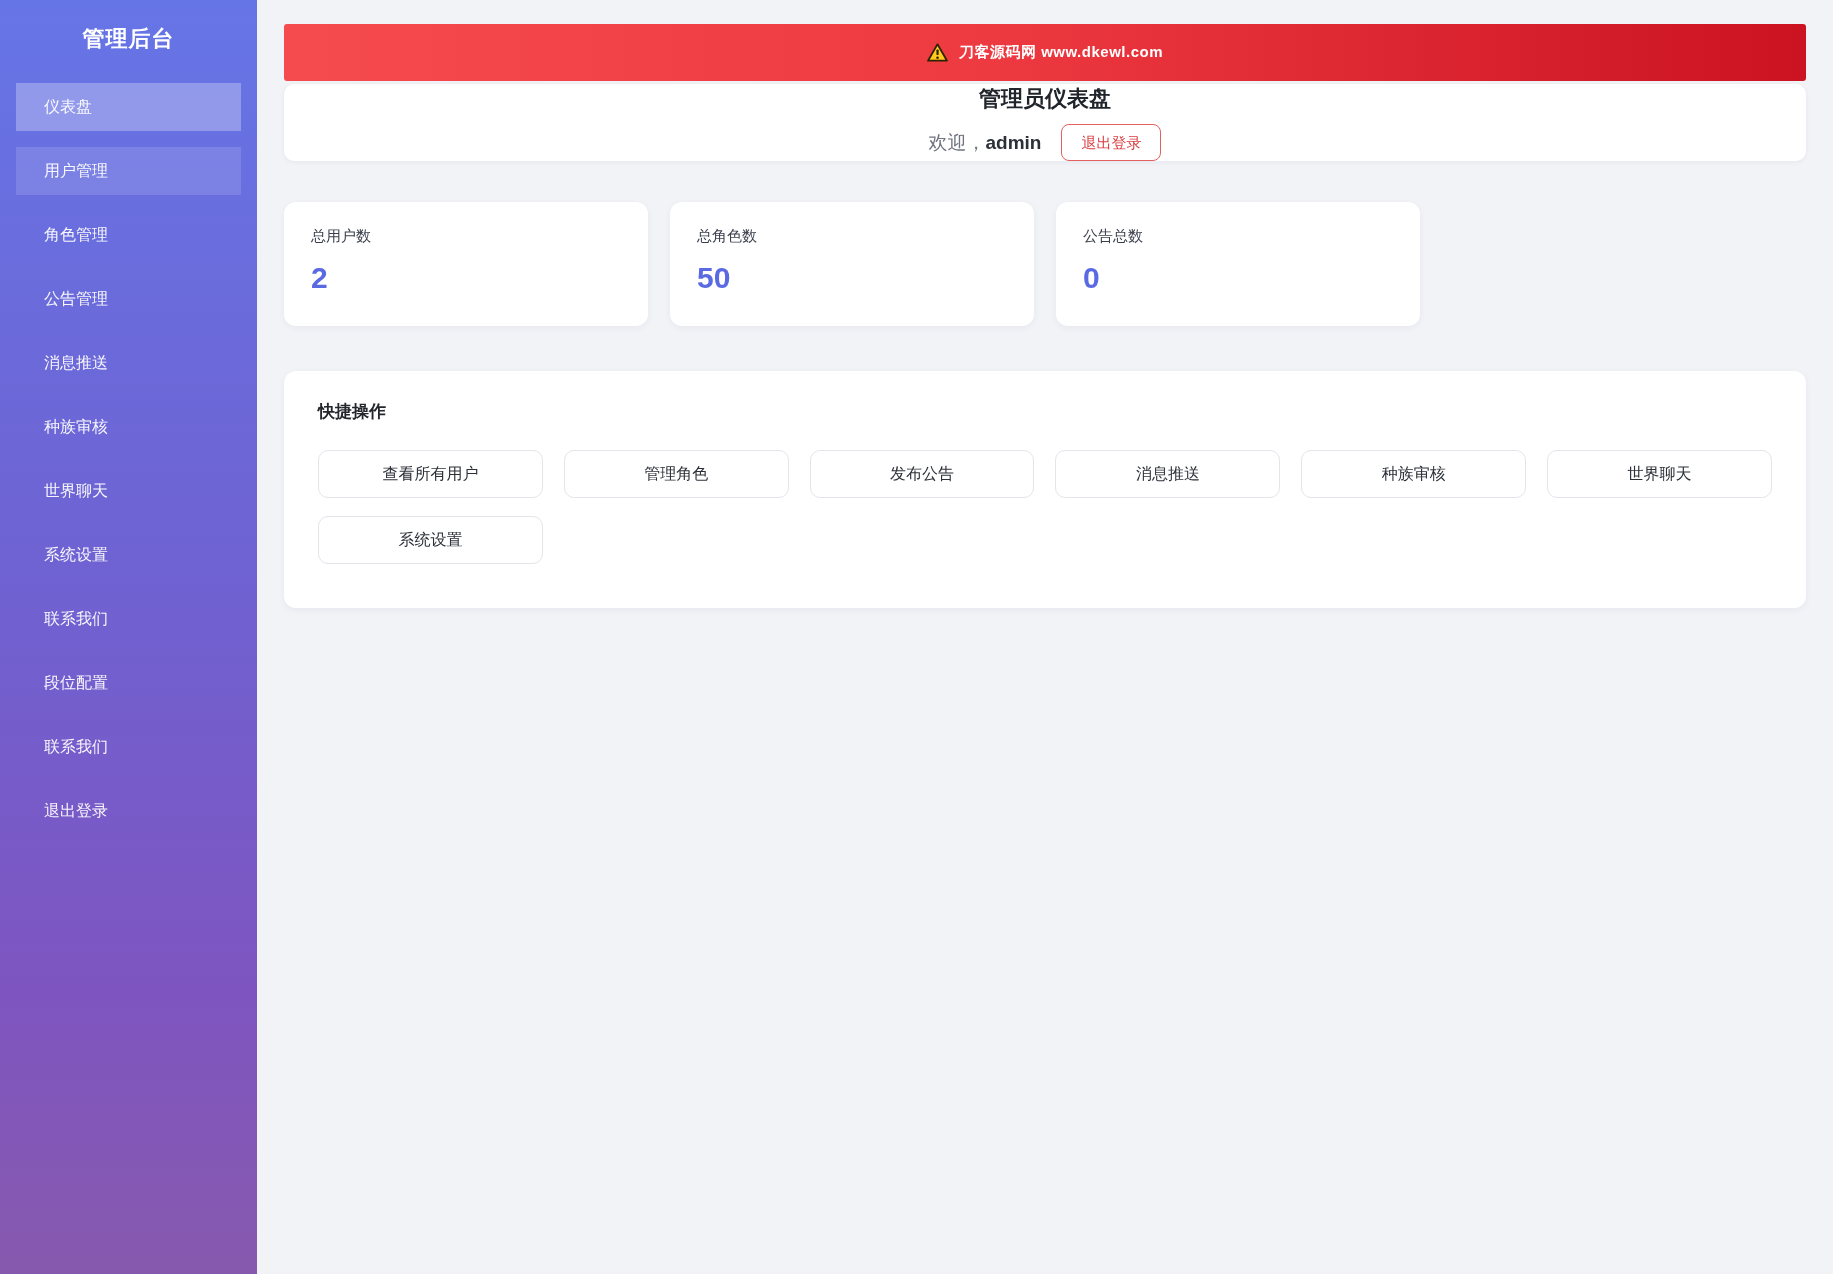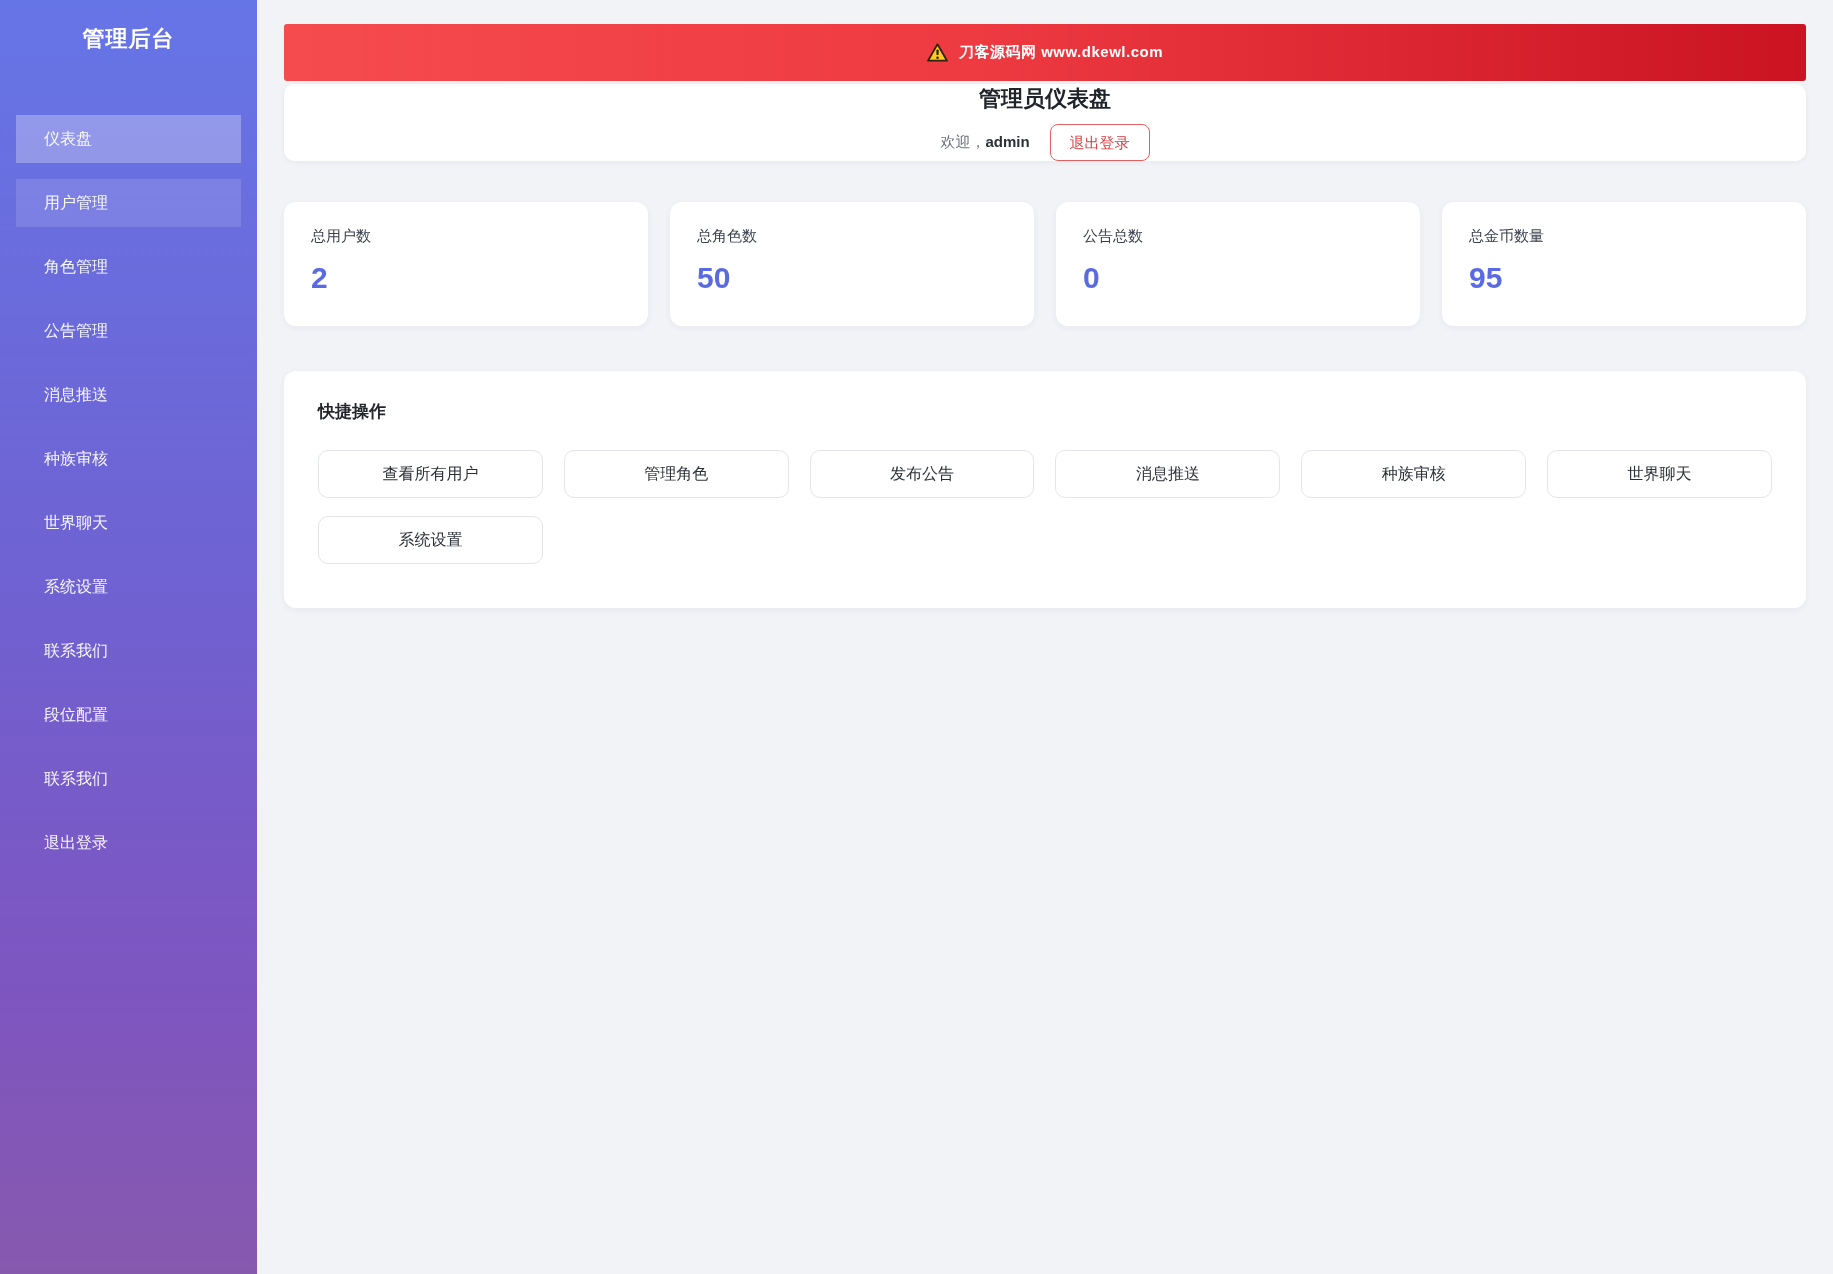--- a/index.html
+++ b/index.html
@@ -17,21 +17,21 @@
   .sidebar {
     position: absolute;
     left: 0; top: 0;
     width: 257px;
     height: 1274px;
     background: linear-gradient(180deg, #6675e6 0%, #6f62d2 45%, #7e55c0 78%, #8759ae 100%);
     overflow: hidden;
   }
   .sidebar-title {
     padding: 24px 0 0;
-    height: 115px;
+    height: 83px;
     text-align: center;
     color: #ffffff;
     font-size: 22px;
     font-weight: bold;
     letter-spacing: 1px;
   }
   .menu {
     display: flex;
     flex-direction: column;
     gap: 16px;
@@ -86,21 +86,21 @@
     flex: 1;
     font-size: 22px;
     font-weight: bold;
     color: #20242b;
   }
   .header-right {
     display: flex;
     align-items: center;
     gap: 20px;
   }
-  .welcome-text { font-size: 15px; color: #6f7480; }
+  .welcome-text { font-size: 19px; color: #6f7480; }
   .welcome-text b { color: #2c3038; font-weight: bold; }
   .logout-btn {
     border: 1px solid #e36060;
     color: #d93b3f;
     background: #ffffff;
     border-radius: 8px;
     padding: 10px 19px;
     font-size: 15px;
     font-family: inherit;
     cursor: pointer;
@@ -204,24 +204,20 @@
         <div class="stat-value">2</div>
       </div>
       <div class="stat-card">
         <div class="stat-label">总角色数</div>
         <div class="stat-value">50</div>
       </div>
       <div class="stat-card">
         <div class="stat-label">公告总数</div>
         <div class="stat-value">0</div>
       </div>
-      <div class="stat-card">
-        <div class="stat-label">总金币数量</div>
-        <div class="stat-value">95</div>
-      </div>
   </div>
 
   <div class="quick-card">
     <div class="quick-title">快捷操作</div>
     <div class="quick-grid">
       <button class="quick-btn">查看所有用户</button>
         <button class="quick-btn">管理角色</button>
         <button class="quick-btn">发布公告</button>
         <button class="quick-btn">消息推送</button>
         <button class="quick-btn">种族审核</button>

